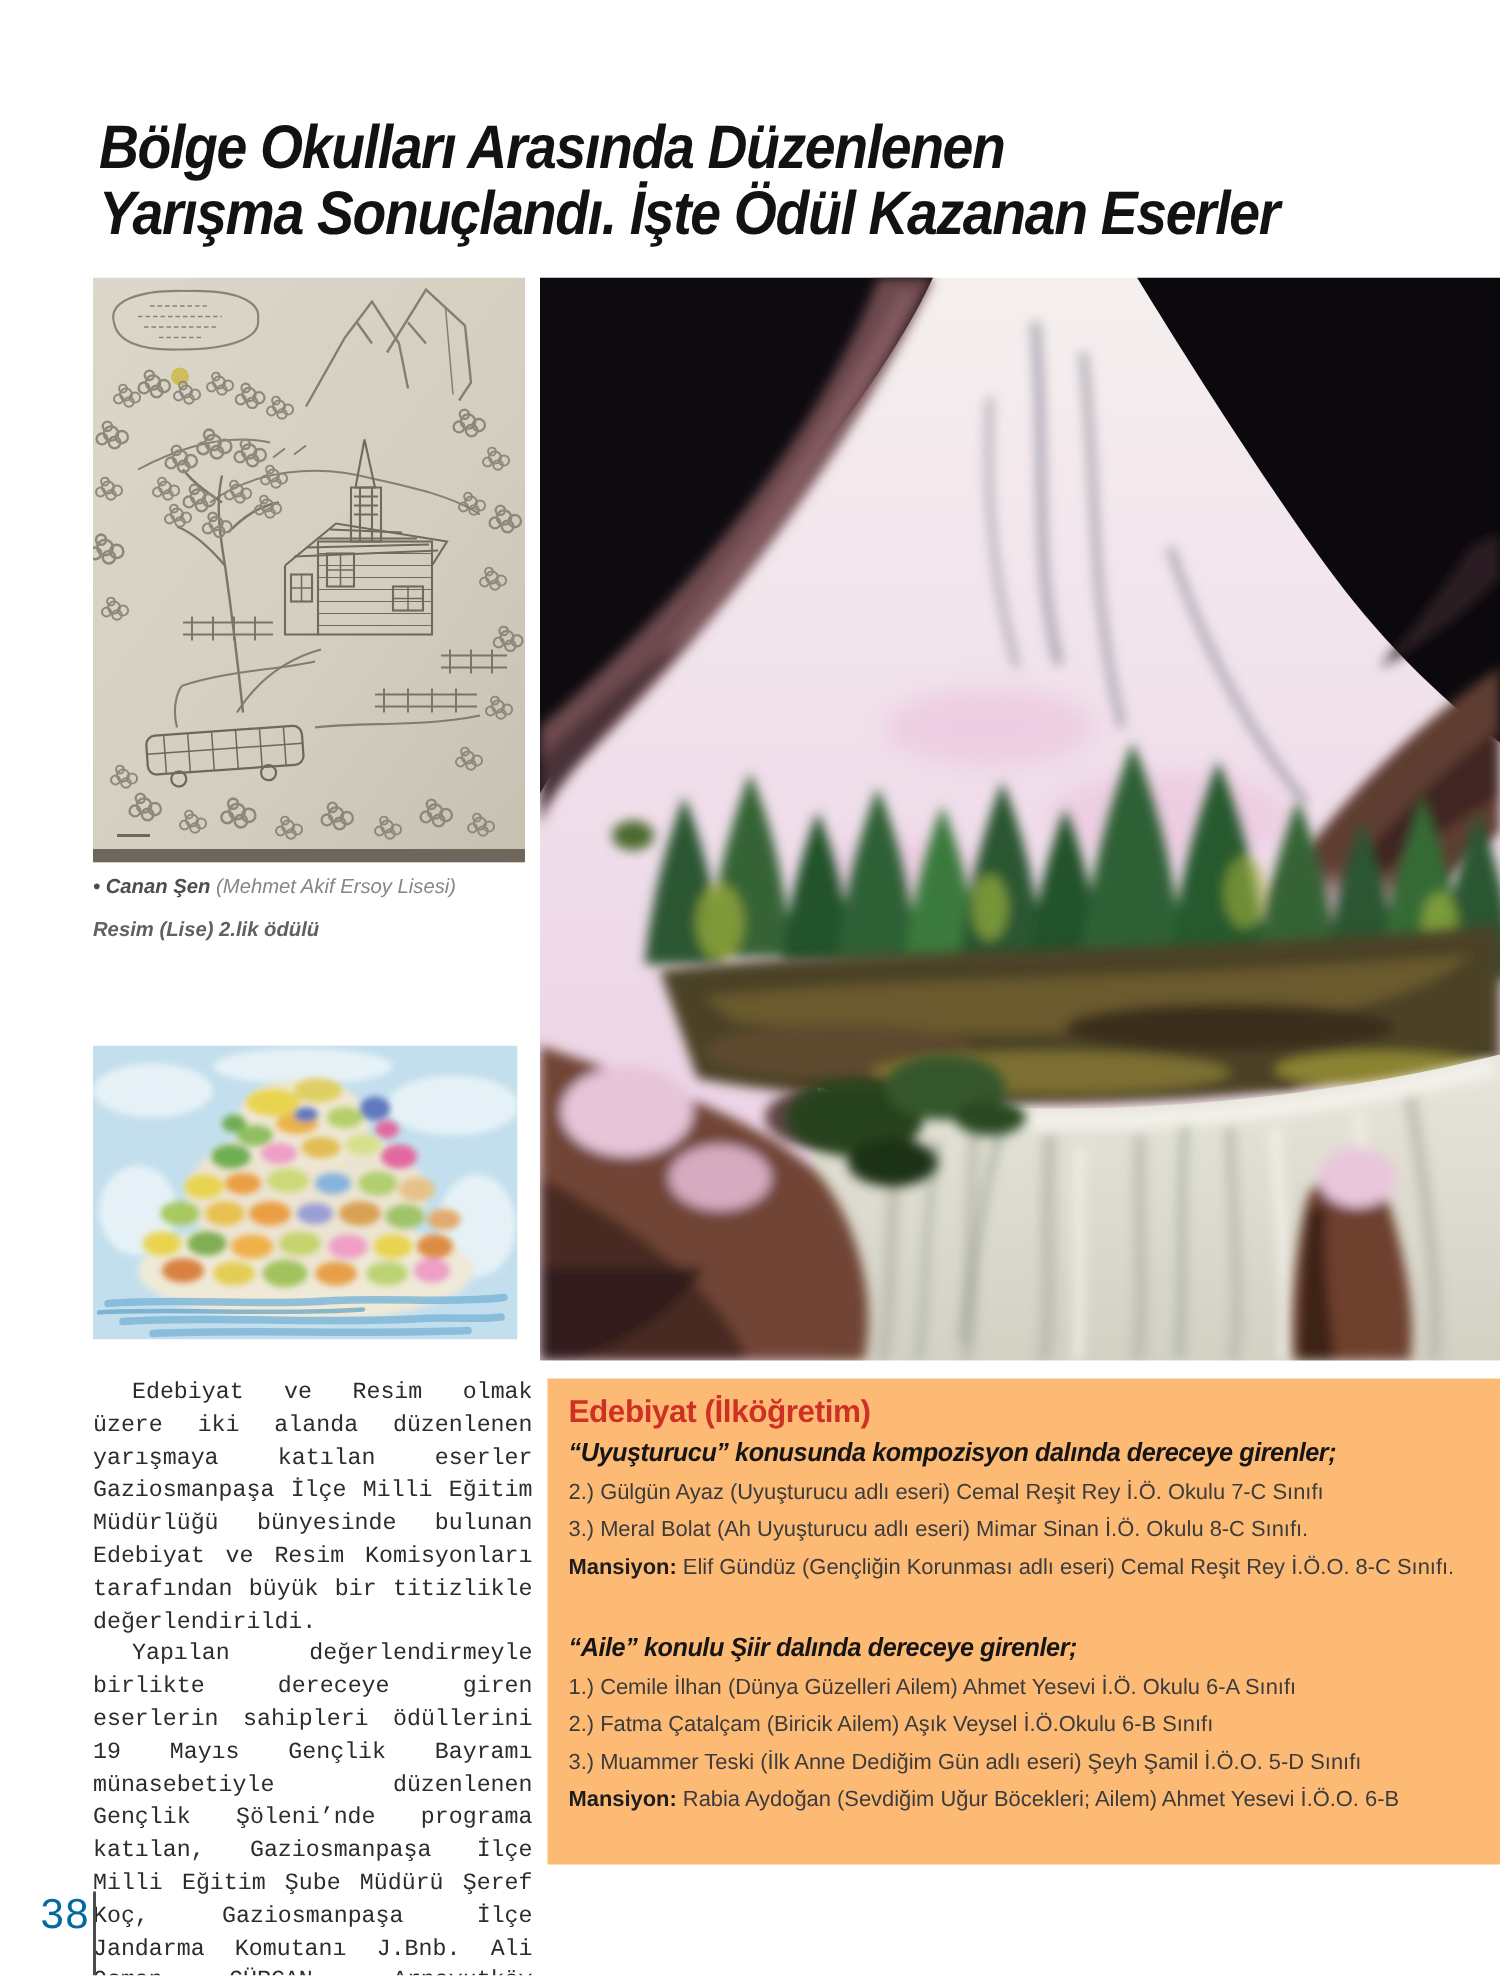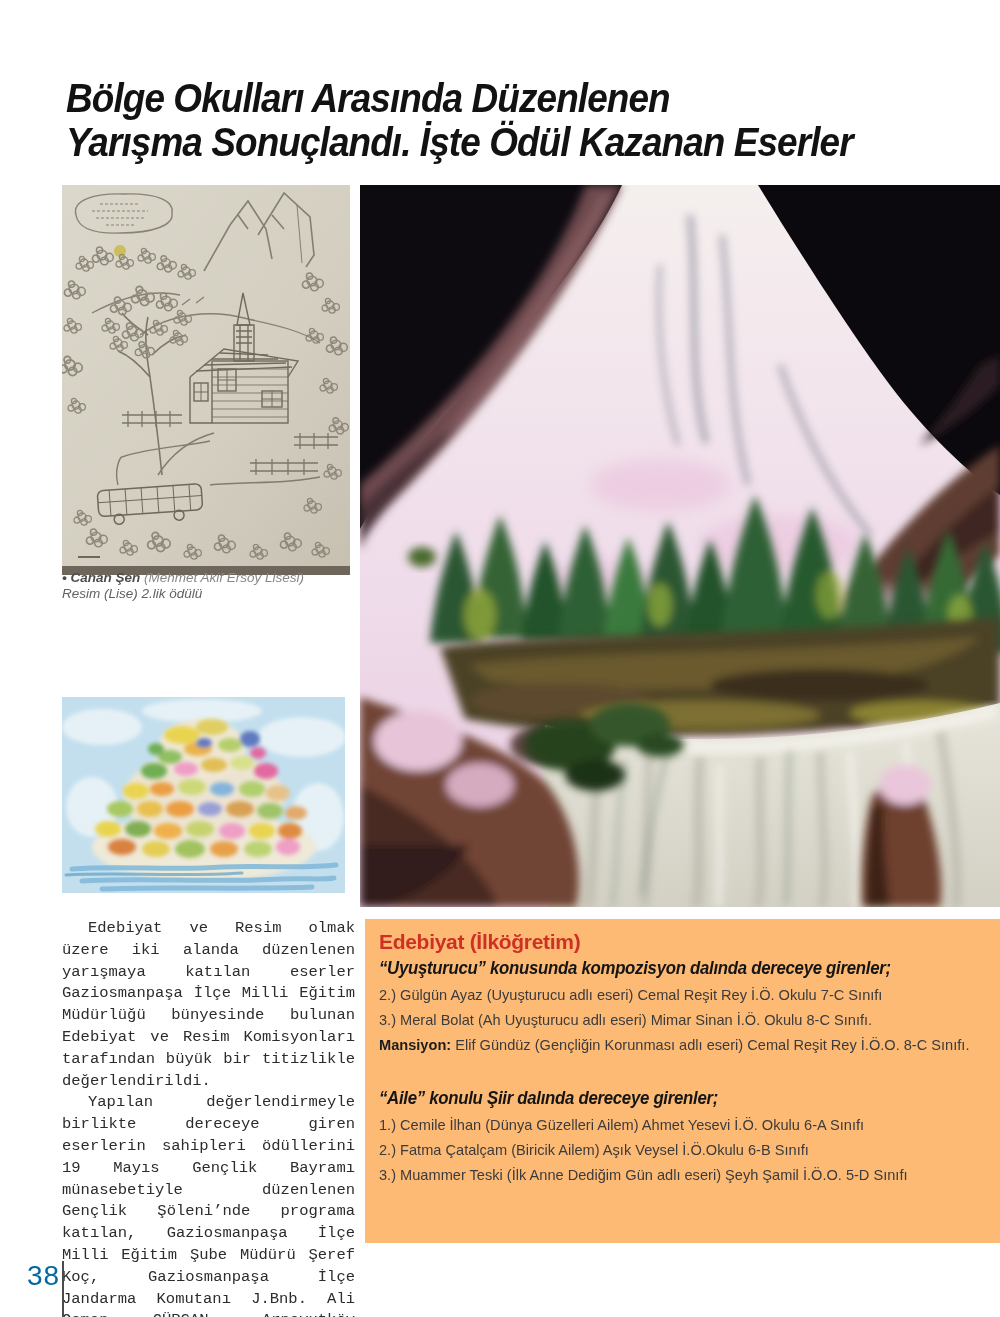--- a/index.html
+++ b/index.html
@@ -12,21 +12,21 @@
     font-weight:bold; font-style:italic; font-size:41px; line-height:1.08; letter-spacing:-1px; color:#121212; white-space:nowrap; }
 
   
   .img-frame { position:absolute; }
   .img-frame svg { display:block; width:100%; height:100%; }
 
   
   .caption { position:absolute; font-style:italic; font-size:13.5px; line-height:1.22; color:#5a5b5e; }
   .caption .cap-name { font-weight:bold; color:#4c4d50; }
   .caption .cap-school { color:#85868a; font-weight:normal; }
-  .caption .cap-award { font-weight:normal; color:#606165; }
+  .caption .cap-award { font-weight:bold; color:#606165;margin-top:13px; }
   .caption.right { text-align:right; }
 
   
   .article { position:absolute; left:62px; top:918px; width:293px; font-size:15.5px; line-height:21.8px;
     color:#2c2c2e; text-align:justify; }
   .article p { text-indent:26px;font-family:Liberation Mono, monospace; }
 
   
   .results { position:absolute; left:365px; top:919px; width:635px; height:324px; background:#fdba74;
     padding:11px 18px 10px 14px; }
@@ -175,21 +175,21 @@
         <use href="#bush" transform="translate(228,356) scale(1.2)"></use>
           <use href="#bush" transform="translate(258,364)"></use>
         <use href="#bush" transform="translate(20,332)"></use>
           <use href="#bush" transform="translate(250,320)"></use>
         <use href="#bush" transform="translate(270,286)"></use>
       </g>
       <path d="M16,372 h22" stroke="#6f6859" stroke-width="2"></path>
     </svg>
   </div>
 
-  <div class="caption" style="left:62px; top:570px; width:292px;">
+  <div class="caption" style="left:62px; top:583px; width:292px;">
     <div>
       <span class="cap-name">• Canan Şen</span>
       <span class="cap-school">(Mehmet Akif Ersoy Lisesi)</span>
     </div>
     <div class="cap-award">Resim (Lise) 2.lik ödülü</div>
   </div>
 
 
   <div class="img-frame" style="left:62px; top:697px; width:283px; height:196px;" aria-label="colorful-child-painting-pile">
     <svg viewBox="0 0 283 196" preserveAspectRatio="none">
@@ -408,18 +408,19 @@
     <div class="res-line"><b></b><span>2.) Gülgün Ayaz (Uyuşturucu adlı eseri) Cemal Reşit Rey İ.Ö. Okulu 7-C Sınıfı</span></div>
     <div class="res-line"><b></b><span>3.) Meral Bolat (Ah Uyuşturucu adlı eseri) Mimar Sinan İ.Ö. Okulu 8-C Sınıfı.</span></div>
     <div class="res-line"><b>Mansiyon:</b><span> Elif Gündüz (Gençliğin Korunması adlı eseri) Cemal Reşit Rey İ.Ö.O. 8-C Sınıfı.</span></div>
 
     <div class="res-gap"></div>
 
     <div class="res-sub">“Aile” konulu Şiir dalında dereceye girenler;</div>
     <div class="res-line"><b></b><span>1.) Cemile İlhan (Dünya Güzelleri Ailem) Ahmet Yesevi İ.Ö. Okulu 6-A Sınıfı</span></div>
     <div class="res-line"><b></b><span>2.) Fatma Çatalçam (Biricik Ailem) Aşık Veysel İ.Ö.Okulu 6-B Sınıfı</span></div>
     <div class="res-line"><b></b><span>3.) Muammer Teski (İlk Anne Dediğim Gün adlı eseri) Şeyh Şamil İ.Ö.O. 5-D Sınıfı</span></div>
+    <div class="res-line"><b>Mansiyon:</b><span> Rabia Aydoğan  (Sevdiğim Uğur Böcekleri; Ailem) Ahmet Yesevi İ.Ö.O. 6-B</span></div>
   </div>
 
   <div class="footer-num">38</div>
   <div class="footer-rule"></div>
 
 </div>
 
 </body></html>

